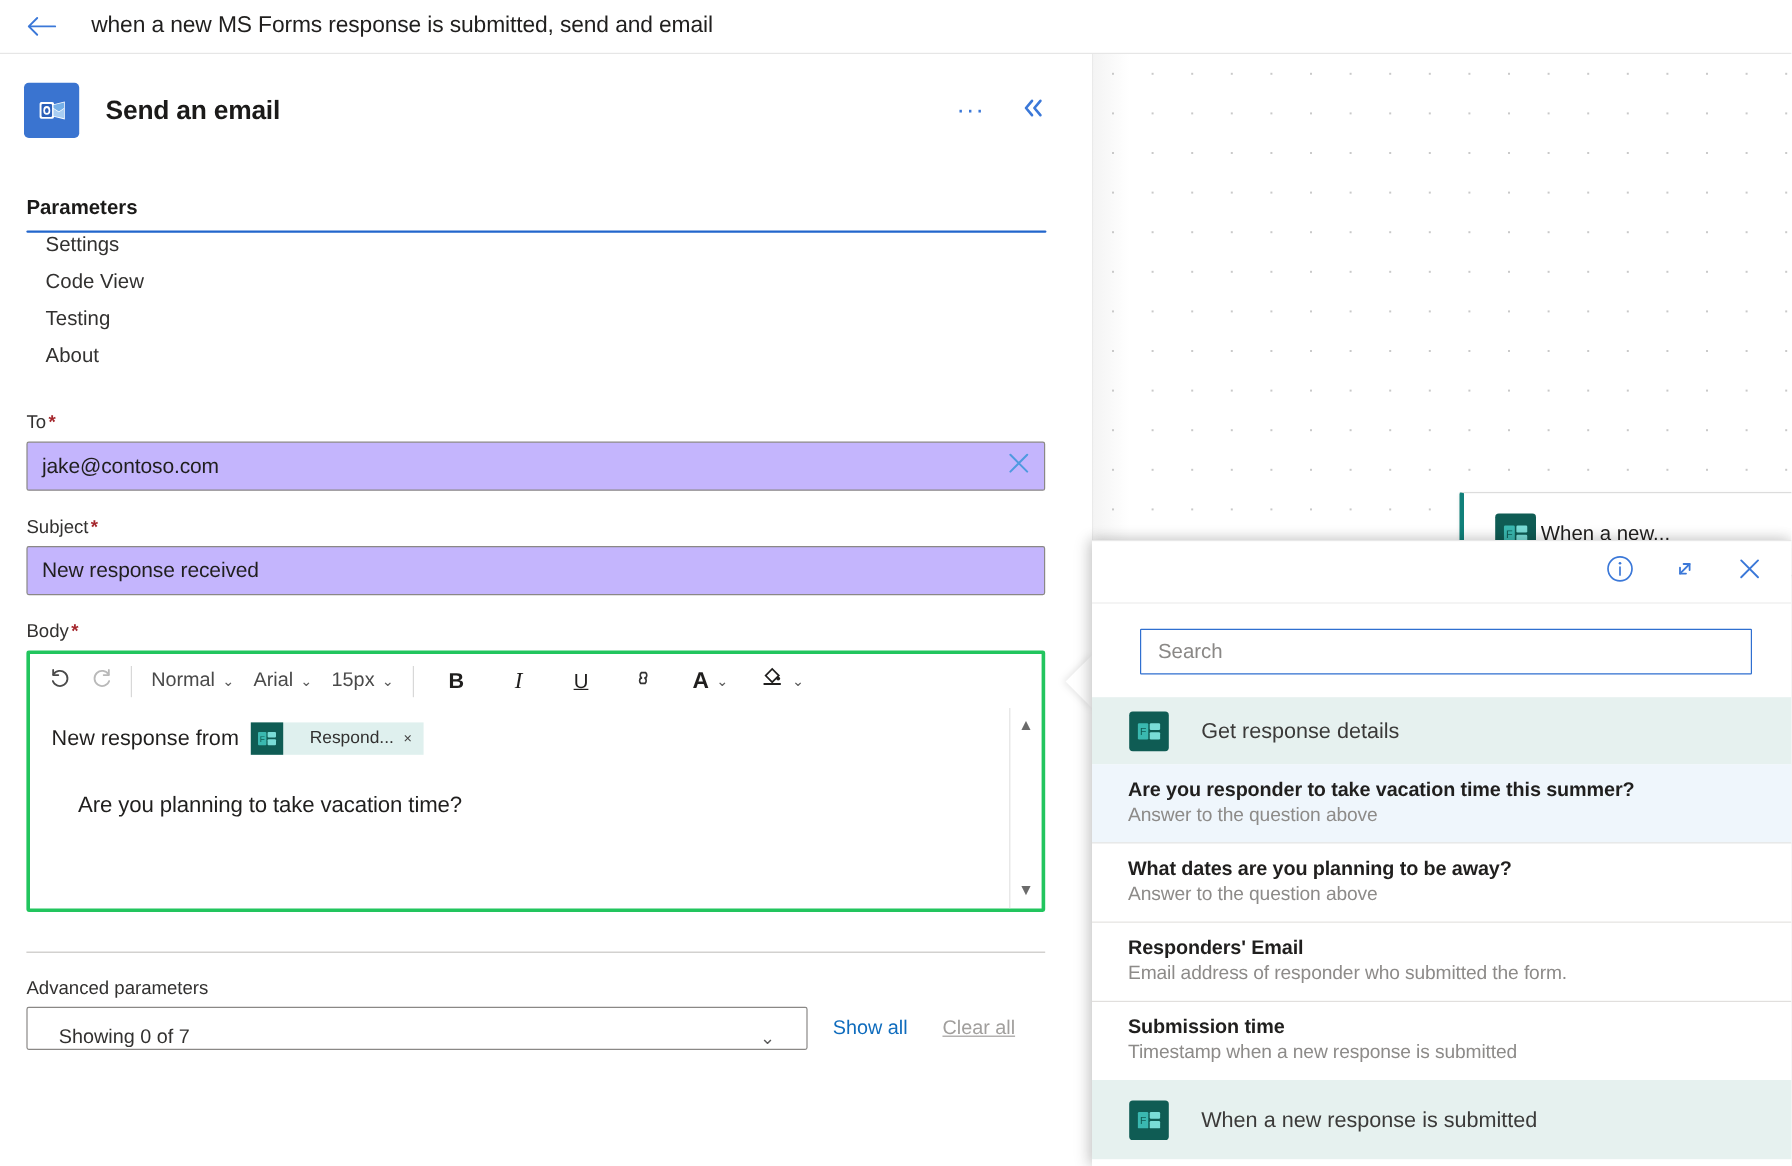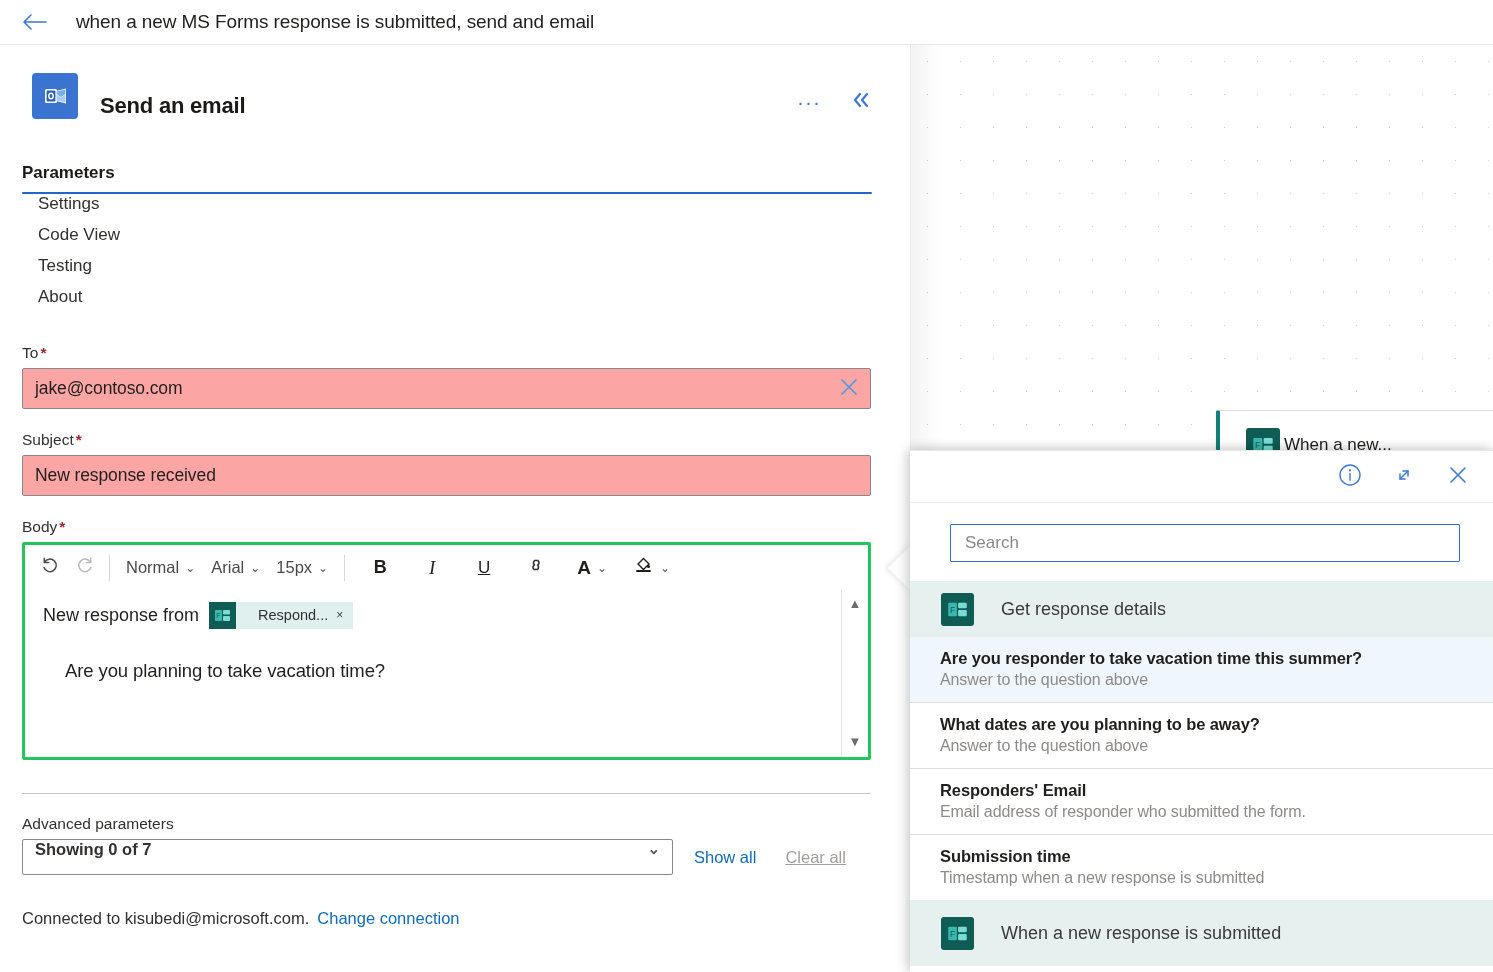--- a/index.html
+++ b/index.html
@@ -26,21 +26,21 @@
   .flow-title {
     font-size: 19px; color: #201f1e; margin-left: 20px; letter-spacing: -0.1px;
   }
 
   
   .leftpanel {
     position: absolute; left: 0; top: 45px; width: 910px; height: 927px;
     background: #ffffff; overflow: hidden;
   }
   .card-header {
-    display: flex; align-items: flex-end; padding: 20px 20px 0 32px; height: 74px;
+    display: flex; align-items: center; padding: 20px 20px 0 20px; height: 74px;
   }
   .app-icon {
     width: 46px; height: 46px; border-radius: 4px; background: #3a74d0;
     display: flex; align-items: center; justify-content: center; flex: 0 0 auto;
   }
   .card-title {
     font-size: 22px; color: #1b1a19; font-weight: 600; margin-left: 22px; letter-spacing:-0.2px;
   }
   .hdr-spacer { flex: 1 1 auto; }
   .hdr-icon { cursor: pointer; display:flex; align-items:center; justify-content:center;
@@ -59,21 +59,21 @@
     content: ""; position: absolute; left: 0; right: 16px; bottom: 0;
     height: 2.5px; background: #2266cc; border-radius: 2px;
   }
 
   
   .form { padding: 0 22px; margin-top: 26px; }
   .field-label { font-size: 15.5px; color: #323130; margin-bottom: 6px; }
   .req { color: #a4262c; font-weight: 600; margin-left: 2px; }
   .text-input {
     width: 849px; height: 41px; border: 1px solid #8a8886; border-radius: 2px;
-    display: flex; align-items: center; background: #fca5a5;
+    display: flex; align-items: center; background: #c4b5fd;
   }
   .text-input .val {
     flex: 1 1 auto; font-size: 17.5px; color: #201f1e; padding: 0 12px; letter-spacing:-0.1px;
   }
   .clear-x { width: 42px; height: 100%; display:flex; align-items:center; justify-content:center; cursor:pointer; }
   .gap { height: 22px; }
 
   
   .rte {
     width: 849px; border: 3px solid #22c55e; border-radius: 2px; background: #fff;
@@ -114,22 +114,22 @@
   }
   .scroll-arrow { color: #6b6b6b; font-size: 13px; cursor: pointer; }
 
   
   .divider { width: 849px; height: 1px; background: #c8c6c4; margin: 33px 22px 0 22px; }
   .adv { padding: 0 22px; margin-top: 21px; }
   .adv-label { font-size: 15.5px; color: #323130; margin-bottom: 6px; }
   .adv-row { display: flex; align-items: center; }
   .adv-select {
     width: 651px; height: 36px; border: 1px solid #8a8886; border-radius: 2px;
-    display: flex; align-items: flex-start; justify-content: space-between; padding: 0 12px;
-    font-size: 16.5px; color: #323130; cursor: pointer; background: #fff; font-weight: bold;
+    display: flex; align-items: flex-end; justify-content: space-between; padding: 0 26px;
+    font-size: 16.5px; color: #323130; cursor: pointer; background: #fff;
   }
   .link-btn { font-size: 16.5px; color: #0f6cbd; margin-left: 21px; cursor: pointer; text-align: center; }
   .link-disabled { font-size: 16.5px; color: #a19f9d; margin-left: 29px; text-decoration: underline; cursor: default; }
   .conn { padding: 0 22px; margin-top: 34px; font-size: 16.5px; color: #323130; }
   .conn a { color: #0f6cbd; text-decoration: none; margin-left: 8px; cursor: pointer; }
 
   
   .canvas {
     position: absolute; left: 910px; top: 45px; width: 583px; height: 927px;
     background:
@@ -383,23 +383,20 @@
       <div class="adv-row">
         <div class="adv-select">
           <span>Showing 0 of 7</span>
           <span class="chev" style="font-size:15px;">⌄</span>
         </div>
         <span class="link-btn">Show all</span>
         <span class="link-disabled">Clear all</span>
       </div>
     </div>
 
-    <div class="conn">
-      <span>Connected to kisubedi@microsoft.com.</span><a>Change connection</a>
-    </div>
   </div>
 
   <div class="canvas">
     <div class="flow-node">
       <span class="node-icon">
         <svg width="22" height="22" viewBox="0 0 17 17">
           <rect x="1" y="3" width="7" height="11" rx="0.8" fill="#3ab8b0"></rect>
           <text x="4.5" y="11" font-size="7" fill="#0f5c54" text-anchor="middle" font-family="Liberation Sans">F</text>
           <rect x="9" y="3" width="7" height="4.5" rx="0.8" fill="#79dcd6"></rect>
           <rect x="9" y="9" width="7" height="5" rx="0.8" fill="#79dcd6"></rect>

